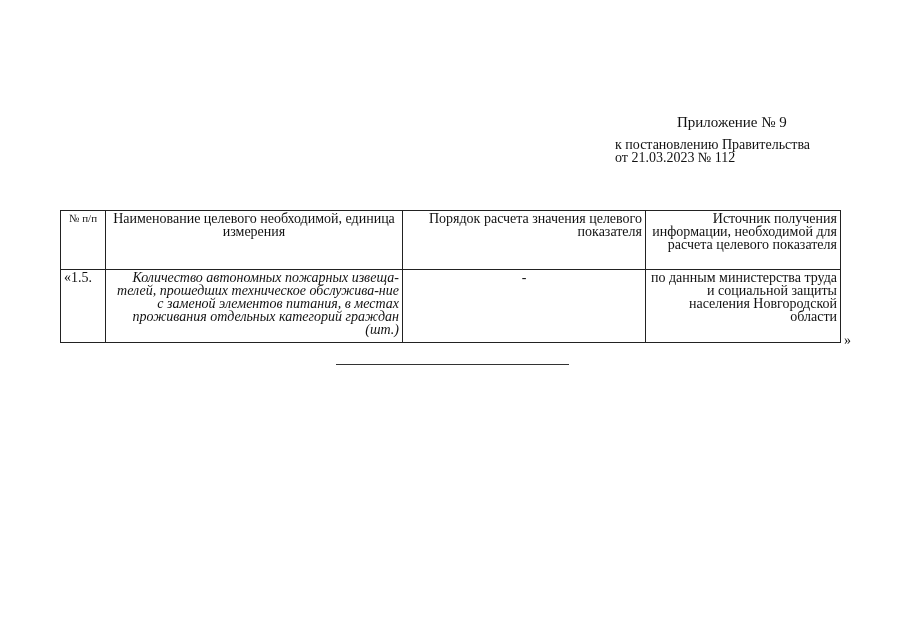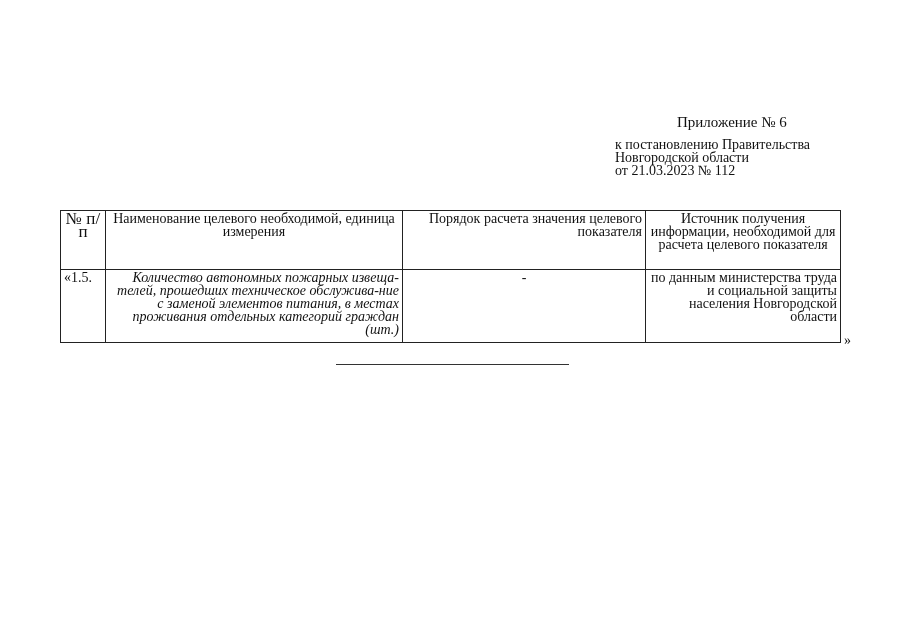--- a/index.html
+++ b/index.html
@@ -36,24 +36,24 @@
       border-collapse: collapse;
       font-size: 14px;
       line-height: 13px;
     }
     table.indicators td, table.indicators th {
       border: 1px solid #222;
       vertical-align: top;
       padding: 1px 3px;
       font-weight: normal;
     }
-    th.c-num { width: 38px; height: 56px; text-align: center; vertical-align: middle; font-size: 17px; }
+    th.c-num { width: 38px; height: 56px; text-align: center; vertical-align: middle; font-size: 11px; }
     th.c-name { width: 290px; text-align: center; vertical-align: middle; }
     th.c-calc { width: 236px; text-align: right; vertical-align: middle; }
-    th.c-src { width: 188px; text-align: center; vertical-align: middle; }
+    th.c-src { width: 188px; text-align: right; vertical-align: middle; }
     td.c-num { padding-top: 3px; margin-left: 48px; }
     td.c-name { text-align: right; padding-top: 3px; height: 70px; font-style: italic; }
     td.c-calc { text-align: center; padding-top: 3px; }
     td.c-src { text-align: right; padding-top: 3px; }
     .close-quote {
       position: absolute;
       left: 844px;
       top: 333px;
       font-size: 14px;
     }
@@ -63,23 +63,22 @@
       top: 364px;
       width: 233px;
       height: 0;
       border-top: 1px solid #333;
     }
   </style>
 </head>
 <body>
 
 <div class="appendix">
-  <div class="title">Приложение № 6</div>
+  <div class="title">Приложение № 9</div>
   <div>к постановлению Правительства</div>
-  <div>Новгородской области</div>
   <div>от 21.03.2023 № 112</div>
 </div>
 
 <table class="indicators">
   <thead>
     <tr>
       <th class="c-num">№ п/п</th>
       <th class="c-name">Наименование целевого необходимой, единица измерения</th>
       <th class="c-calc">Порядок расчета значения целевого показателя</th>
       <th class="c-src">Источник получения информации, необходимой для расчета целевого показателя</th>

